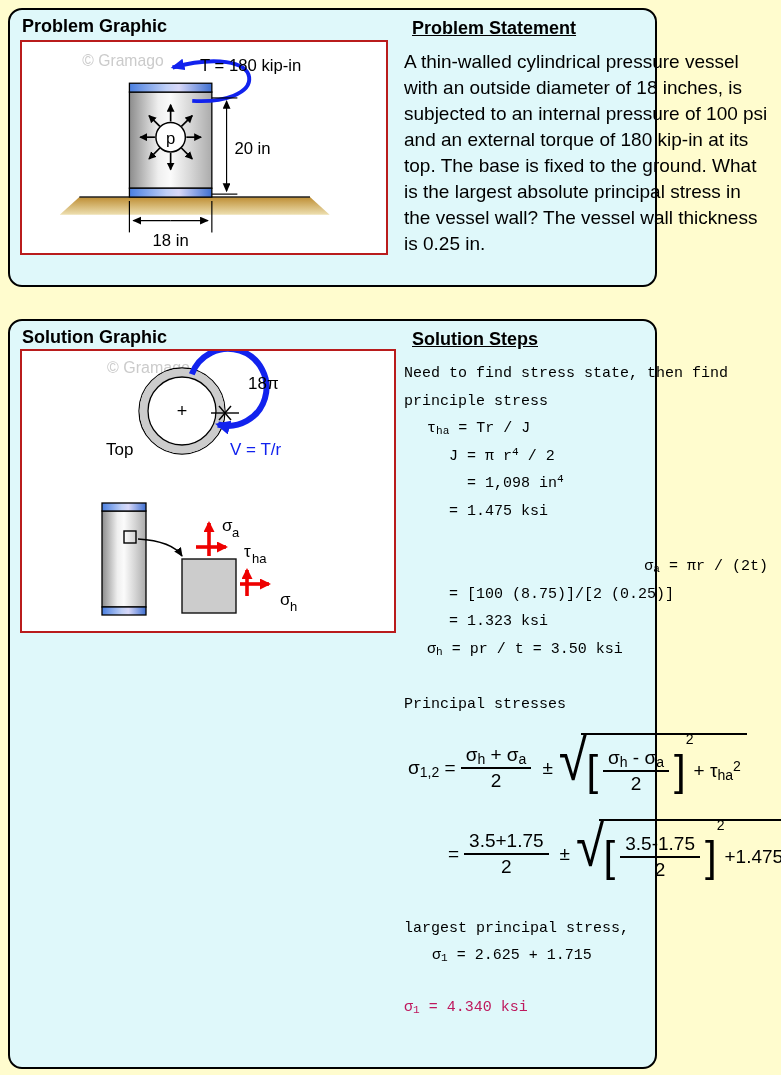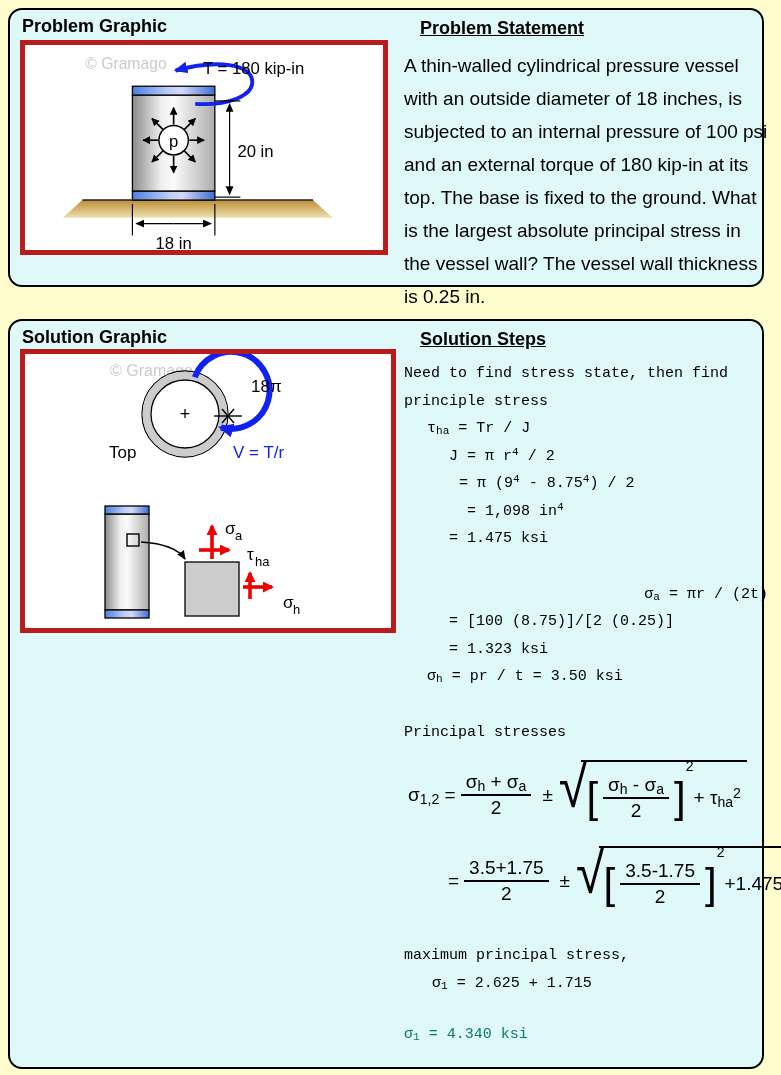--- a/index.html
+++ b/index.html
@@ -1,33 +1,33 @@
 <!DOCTYPE html>
 <html><head>
 <meta charset="utf-8">
 <style>
   * { box-sizing: border-box; margin: 0; padding: 0; }
   body { background:#FFFCCE; font-family:"Liberation Sans", sans-serif; color:#000; }
   .page { position:relative; width:781px; height:1075px; background:#FFFCCE; overflow:hidden; }
 
-  .panel { position:absolute; left:8px; width:756px; background:#DFF8FA;
+  .panel { position:absolute; left:8px; width:649px; background:#DFF8FA;
            border:2px solid #000; border-radius:14px; }
   .panel-problem  { top:8px;   height:279px; }
   .panel-solution { top:319px; height:750px; }
 
   .panel-title { position:absolute; left:12px; top:6px; font-size:18px; font-weight:bold; }
 
-  .gbox { position:absolute; background:#fff; border:5px solid #b91c1c;text-align:right; }
+  .gbox { position:absolute; background:#fff; border:2px solid #b91c1c;text-align:right; }
   .gbox-problem  { left:10px; top:30px; width:368px; height:215px; }
   .gbox-solution { left:10px; top:28px; width:376px; height:284px; }
   .gbox svg { display:block; }
 
   .col { position:absolute; left:394px; top:4px; width:364px; }
-  .col-title { font-size:18px; font-weight:bold; text-decoration:underline; margin:4px 0 10px 16px; }
-  .statement { font-size:19px; line-height:33px; }
+  .col-title { font-size:18px; font-weight:bold; text-decoration:underline; margin:4px 0 10px 8px; }
+  .statement { font-size:19px; line-height:26px; }
 
   .steps { font-size:15px;font-family:Liberation Mono, monospace; }
   .step-line { line-height:27.5px; min-height:27.5px; white-space:nowrap; }
 
   sub.t-sub { font-size:74%; vertical-align:-0.18em; line-height:0; }
   sup.t-sup { font-size:74%; vertical-align:0.42em;  line-height:0; }
 
   .formula { display:flex; align-items:center; font-size:19px; white-space:nowrap; }
   .formula-1 { margin:14px 0 0 4px; }
   .formula-2 { margin:16px 0 0 44px; }
@@ -197,21 +197,20 @@
     </div>
 
     <div class="col">
       <h3 class="col-title">Solution Steps</h3>
 
       <div class="steps">
           <div class="step-line">Need to find stress state, then find</div>
           <div class="step-line">principle stress</div>
           <div class="step-line" style="padding-left: 23px;">τ<sub class="t-sub">ha</sub> = Tr / J</div>
           <div class="step-line" style="padding-left: 45px;">J = π r<sup class="t-sup">4</sup> / 2</div>
-          <div class="step-line" style="padding-left: 55px;">= π (9<sup class="t-sup">4</sup> - 8.75<sup class="t-sup">4</sup>) / 2</div>
           <div class="step-line" style="padding-left: 63px;">= 1,098 in<sup class="t-sup">4</sup></div>
           <div class="step-line" style="padding-left: 45px;">= 1.475 ksi</div>
           <div style="height: 28px;"></div>
           <div class="step-line" style="padding-left: 23px; text-align: right;">σ<sub class="t-sub">a</sub> = πr / (2t)</div>
           <div class="step-line" style="padding-left: 45px;">= [100 (8.75)]/[2 (0.25)]</div>
           <div class="step-line" style="padding-left: 45px;">= 1.323 ksi</div>
           <div class="step-line" style="padding-left: 23px;">σ<sub class="t-sub">h</sub> = pr / t = 3.50 ksi</div>
           <div style="height: 28px;"></div>
           <div class="step-line">Principal stresses</div>
         </div>
@@ -255,23 +254,23 @@
             </span>
             <span class="bigbr">]</span>
             <sup class="t-sup brsup">2</sup>
             <span class="ftext">+1.475</span>
           </span>
         </span>
       </div>
 
       <div class="steps">
           <div style="height: 26px;"></div>
-          <div class="step-line">maximum principal stress,</div>
+          <div class="step-line">largest principal stress,</div>
           <div class="step-line" style="padding-left: 28px;">σ<sub class="t-sub">1</sub> = 2.625 + 1.715</div>
         </div>
 
       <div class="steps">
           <div style="height: 24px;"></div>
-          <div class="step-line" style="color: #0f766e;">σ<sub class="t-sub">1</sub> = 4.340 ksi</div>
+          <div class="step-line" style="color: #be185d;">σ<sub class="t-sub">1</sub> = 4.340 ksi</div>
         </div>
     </div>
   </section>
 </div>
 
 </body></html>

